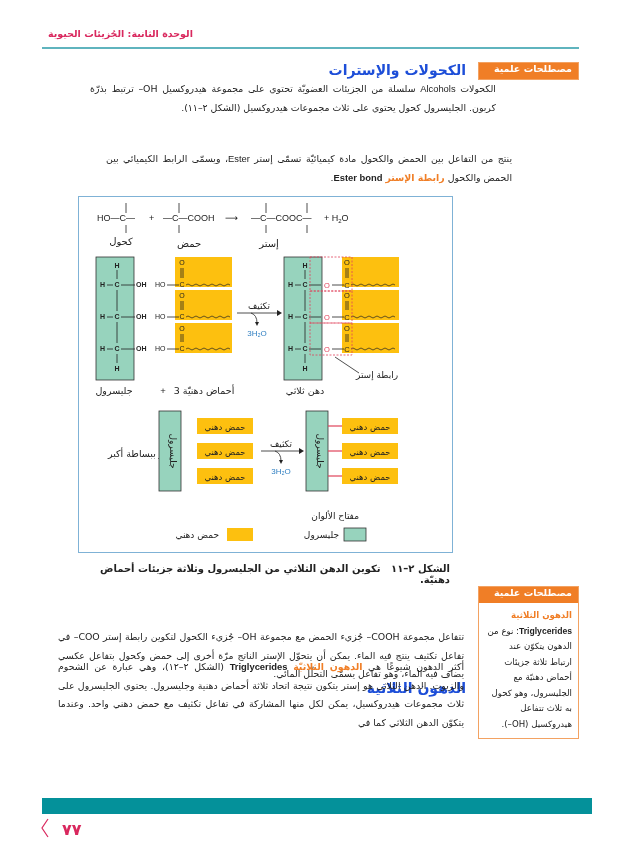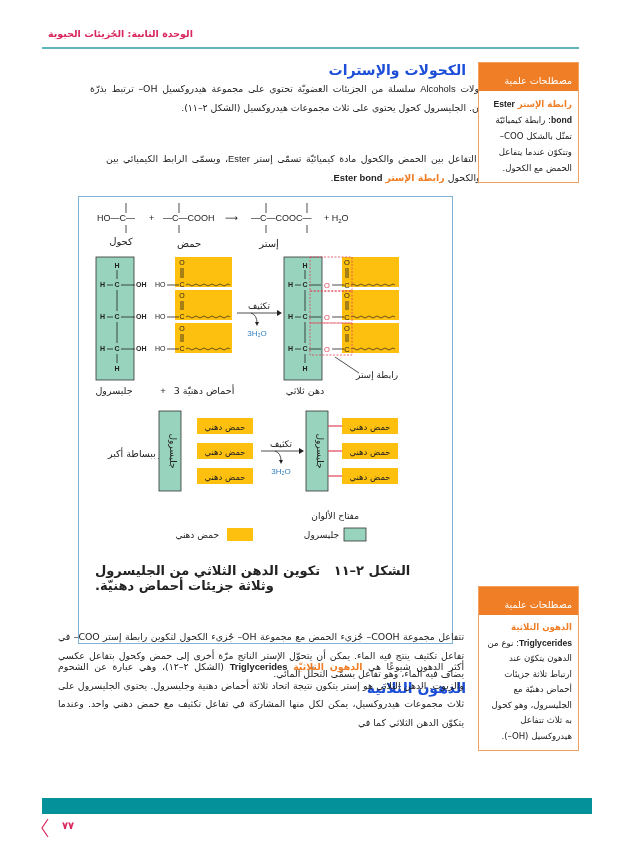--- a/index.html
+++ b/index.html
@@ -3,63 +3,60 @@
 <meta charset="utf-8">
 <style>
   * { box-sizing: border-box; margin: 0; padding: 0; }
   html, body { width: 638px; height: 850px; background: #ffffff; overflow: hidden; }
   body { position: relative; font-family: "DejaVu Sans", sans-serif; color: #222; }
   .unit-title { position: absolute; left: 48px; top: 28px; font-size: 9.5px; font-weight: bold; color: #d9285e; direction: rtl; }
   .header-line { position: absolute; left: 42px; top: 47px; width: 537px; height: 2px; background: #5fb4be; }
 
   
   .term-box { position: absolute; left: 478px; width: 101px; border: 1px solid #f3a262; background: #fff; direction: rtl; }
-  .term-box .term-head { background: #f07e26; color: #fff; font-size: 9.5px; font-weight: normal; text-align: right; padding: 12px 6px 5px 6px; }
+  .term-box .term-head { background: #f07e26; color: #fff; font-size: 9.5px; font-weight: bold; text-align: right; padding: 0 6px 5px 6px; }
   .term-box .term-body { padding: 5px 6px 6px 6px; font-size: 8.6px; line-height: 16px; text-align: right; color: #222; }
   .term-word { color: #f07e26; font-weight: bold; }
   .latin-b { font-family: "Liberation Sans", sans-serif; font-weight: bold; }
 
   
   .section-title { position: absolute; right: 172px; font-size: 14px; font-weight: bold; color: #1d4ed8; direction: rtl; }
   .para { position: absolute; left: 58px; width: 406px; direction: rtl; text-align: justify; font-size: 9.4px; line-height: 18.5px; color: #222; }
   .para .hl { color: #f07e26; font-weight: bold; }
   .para .latin { font-family: "Liberation Sans", sans-serif; }
   .para .latin-bold { font-family: "Liberation Sans", sans-serif; font-weight: bold; }
 
   
-  .figure { position: absolute; left: 78px; top: 196px; width: 375px; height: 448px; border: 1.5px solid #7fb2d6; background: #fff; }
+  .figure { position: absolute; left: 78px; top: 196px; width: 375px; height: 357px; border: 1.5px solid #7fb2d6; background: #fff; }
   .figure svg { position: absolute; left: 0; top: 0; }
-  .caption { position: absolute; left: 95px; top: 563px; width: 355px; direction: rtl; text-align: left; font-size: 13px; font-weight: bold; color: #222; }
+  .caption { position: absolute; left: 95px; top: 563px; width: 355px; direction: rtl; text-align: right; font-size: 10px; font-weight: bold; color: #222; }
 
   
   .footer-bar { position: absolute; left: 42px; top: 798px; width: 550px; height: 16px; background: #04919a; }
-  .page-num { position: absolute; left: 62px; top: 820px; font-size: 10px; color: #d9285e; font-weight: bold; }
+  .page-num { position: absolute; left: 62px; top: 820px; font-size: 16px; color: #d9285e; font-weight: bold; }
   .page-chevron { position: absolute; left: 40px; top: 818px; }
 </style>
 </head>
 <body>
 
 <div class="unit-title">الوحدة الثانية: الجُزيئات الحيوية</div>
 <div class="header-line"></div>
 
 <div class="section-title" style="top:62px;">الكحولات والإسترات</div>
 
 <div class="para" style="top:80px;margin-left:32px;">
   <span>الكحولات </span><span class="latin">Alcohols</span><span> سلسلة من الجزيئات العضويّة تحتوي على مجموعة هيدروكسيل OH– ترتبط بذرّة كربون. الجليسرول كحول يحتوي على ثلاث مجموعات هيدروكسيل (الشكل ٢–١١).</span>
 </div>
 
 <div class="para" style="top:150px;margin-left:48px;">
   <span>ينتج من التفاعل بين الحمض والكحول مادة كيميائيّة تسمّى إستر </span><span class="latin">Ester</span><span>، ويسمّى الرابط الكيميائي بين الحمض والكحول </span><span class="hl">رابطة الإستر</span> <span class="latin-bold">Ester bond</span><span>.</span>
 </div>
 
 <div class="term-box" style="top:62px;">
   <div class="term-head">مصطلحات علمية</div>
-  <div class="term-body">
-    <span class="term-word">رابطة الإستر</span> <span class="latin-b">Ester bond</span><span>: رابطة كيميائيّة تمثّل بالشكل COO– وتتكوّن عندما يتفاعل الحمض مع الكحول.</span>
-  </div>
 </div>
 
 <div class="figure">
   <svg width="375" height="357" viewBox="0 0 375 357" xmlns="http://www.w3.org/2000/svg" font-family="Liberation Sans, sans-serif">
 
     <g font-size="9" fill="#222">
       <text x="18" y="24">HO—C—</text>
       <line x1="47" y1="6" x2="47" y2="16" stroke="#222" stroke-width="0.8"></line>
       <line x1="47" y1="28" x2="47" y2="36" stroke="#222" stroke-width="0.8"></line>
       <text x="70" y="24">+</text>

